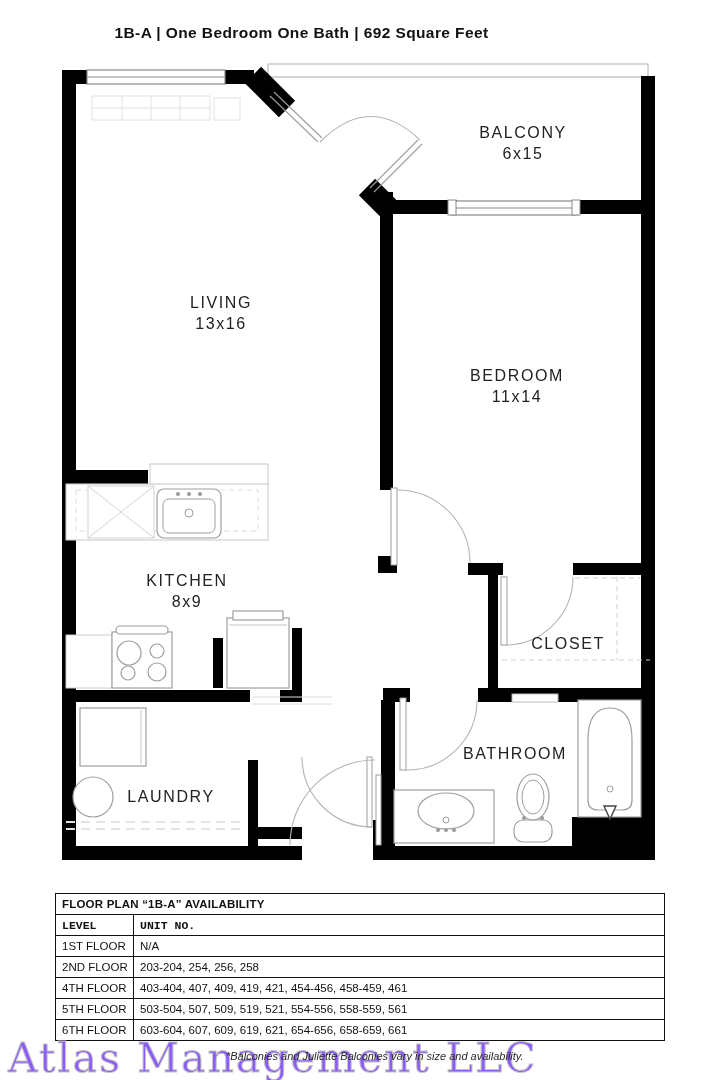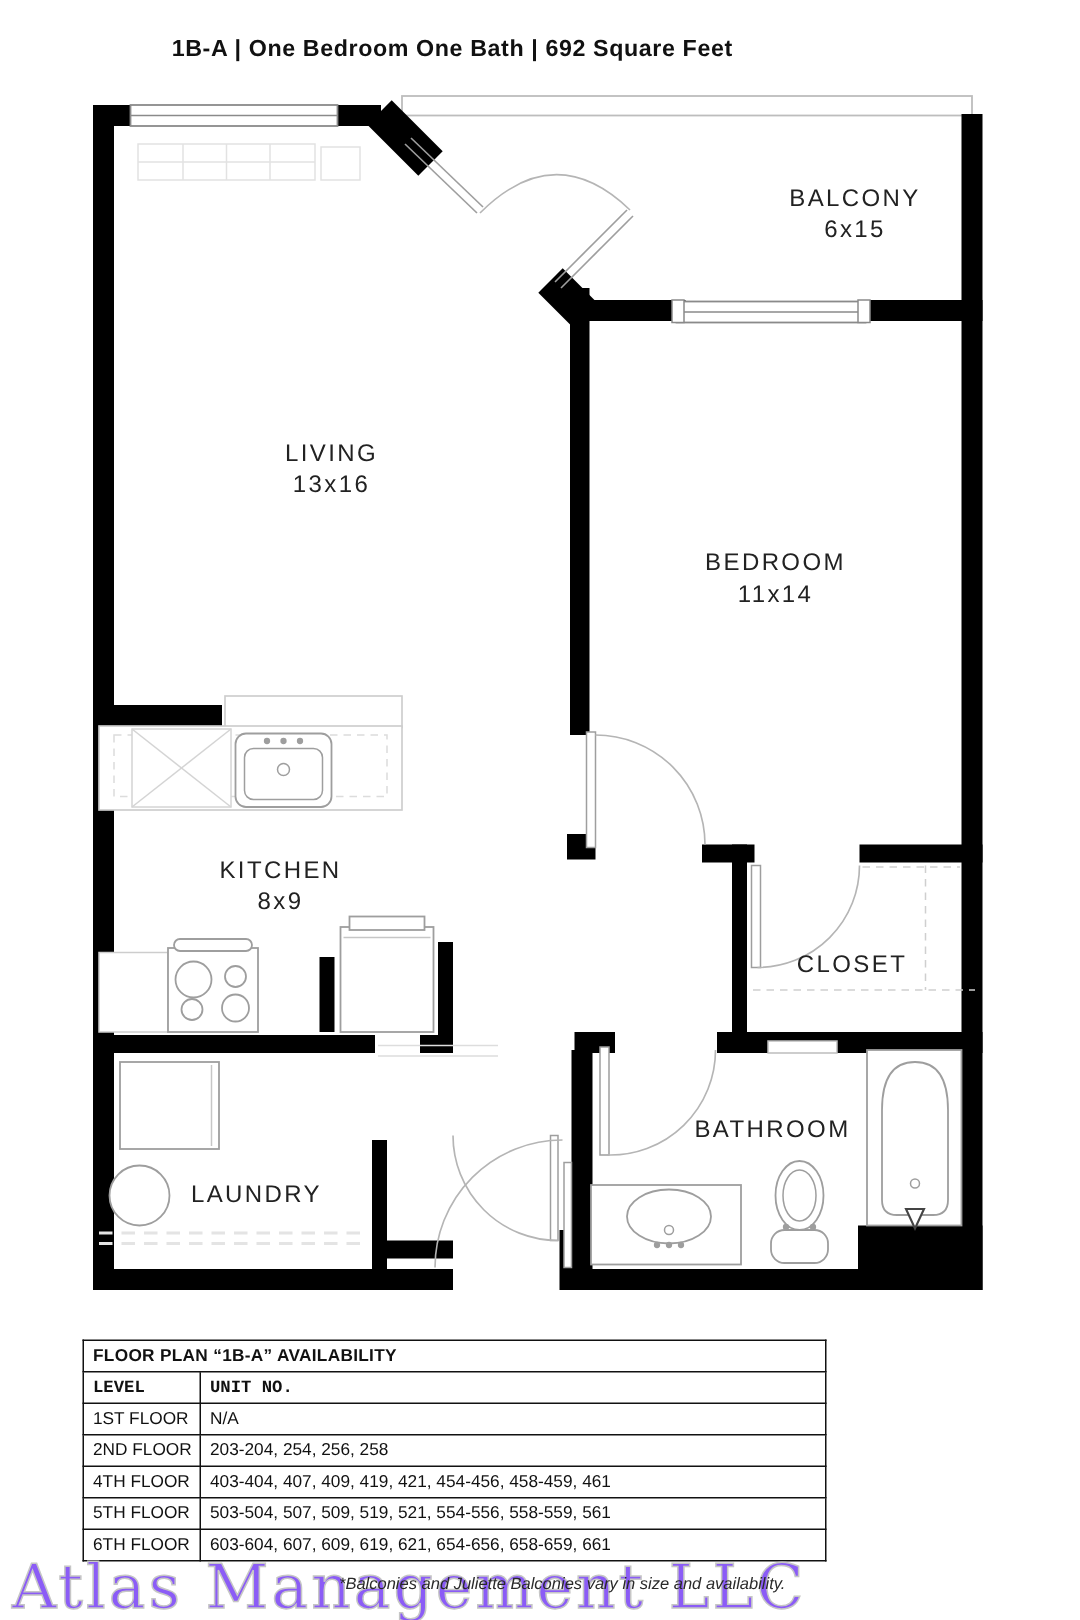--- a/index.html
+++ b/index.html
@@ -4,21 +4,21 @@
 <style>
   html,body{margin:0;padding:0;background:#fff;}
   #page{position:relative;width:720px;height:1080px;background:#fff;overflow:hidden;
         font-family:"Liberation Sans",sans-serif;color:#1a1a1a;}
   #plan-title{position:absolute;left:0;top:24px;width:603px;text-align:center;
         font-size:15.5px;font-weight:bold;letter-spacing:.4px;color:#111;}
   #plan-svg{position:absolute;left:0;top:0;width:720px;height:880px;}
   .room-label{position:absolute;transform:translateX(-50%);text-align:center;
         font-size:16px;letter-spacing:1.6px;color:#222;line-height:21px;white-space:nowrap;}
   
-  #avail{position:absolute;left:55px;top:893px;width:496px;border-collapse:collapse;
+  #avail{position:absolute;left:55px;top:893px;width:610px;border-collapse:collapse;
         font-size:11.5px;color:#111;table-layout:fixed;}
   #avail td{border:1.6px solid #111;padding:2px 6px 2px 6px;height:16px;
         white-space:nowrap;overflow:hidden;}
   #avail .ttl{font-weight:bold;letter-spacing:.2px;}
   #avail .hdr{font-weight:bold;font-family:Liberation Mono, monospace;}
   #avail col.c1{width:78px;}
   
   #watermark{position:absolute;left:8px;top:1034px;font-family:"DejaVu Serif",serif;
         font-size:41px;letter-spacing:2px;color:#8b5cf6;
         -webkit-text-stroke:1px #c6c6c6;white-space:nowrap;}
@@ -191,21 +191,21 @@
       <circle cx="542" cy="818" r="1.5" fill="#9e9e9e"></circle>
     </g>
     <g fill="#fff" stroke="#9e9e9e" stroke-width="1.2">
       <rect x="578" y="700" width="63" height="117"></rect>
       <path d="M 588 740 Q 588 708 610 708 Q 632 708 632 740 L 632 800 Q 632 810 622 810 L 598 810 Q 588 810 588 800 Z"></path>
       <circle cx="610" cy="789" r="3" stroke-width="1"></circle>
       <path d="M 604 806 L 616 806 L 610 819 Z" fill="#fff" stroke="#444" stroke-width="1.4"></path>
     </g>
   </svg>
 
-  <div class="room-label" style="left:523px;top:122px;margin-left:47px;">
+  <div class="room-label" style="left:523px;top:122px;">
     <div>BALCONY</div>
     <div>6x15</div>
   </div>
   <div class="room-label" style="left:221px;top:292px;">
     <div>LIVING</div>
     <div>13x16</div>
   </div>
   <div class="room-label" style="left:517px;top:365px;">
     <div>BEDROOM</div>
     <div>11x14</div>

